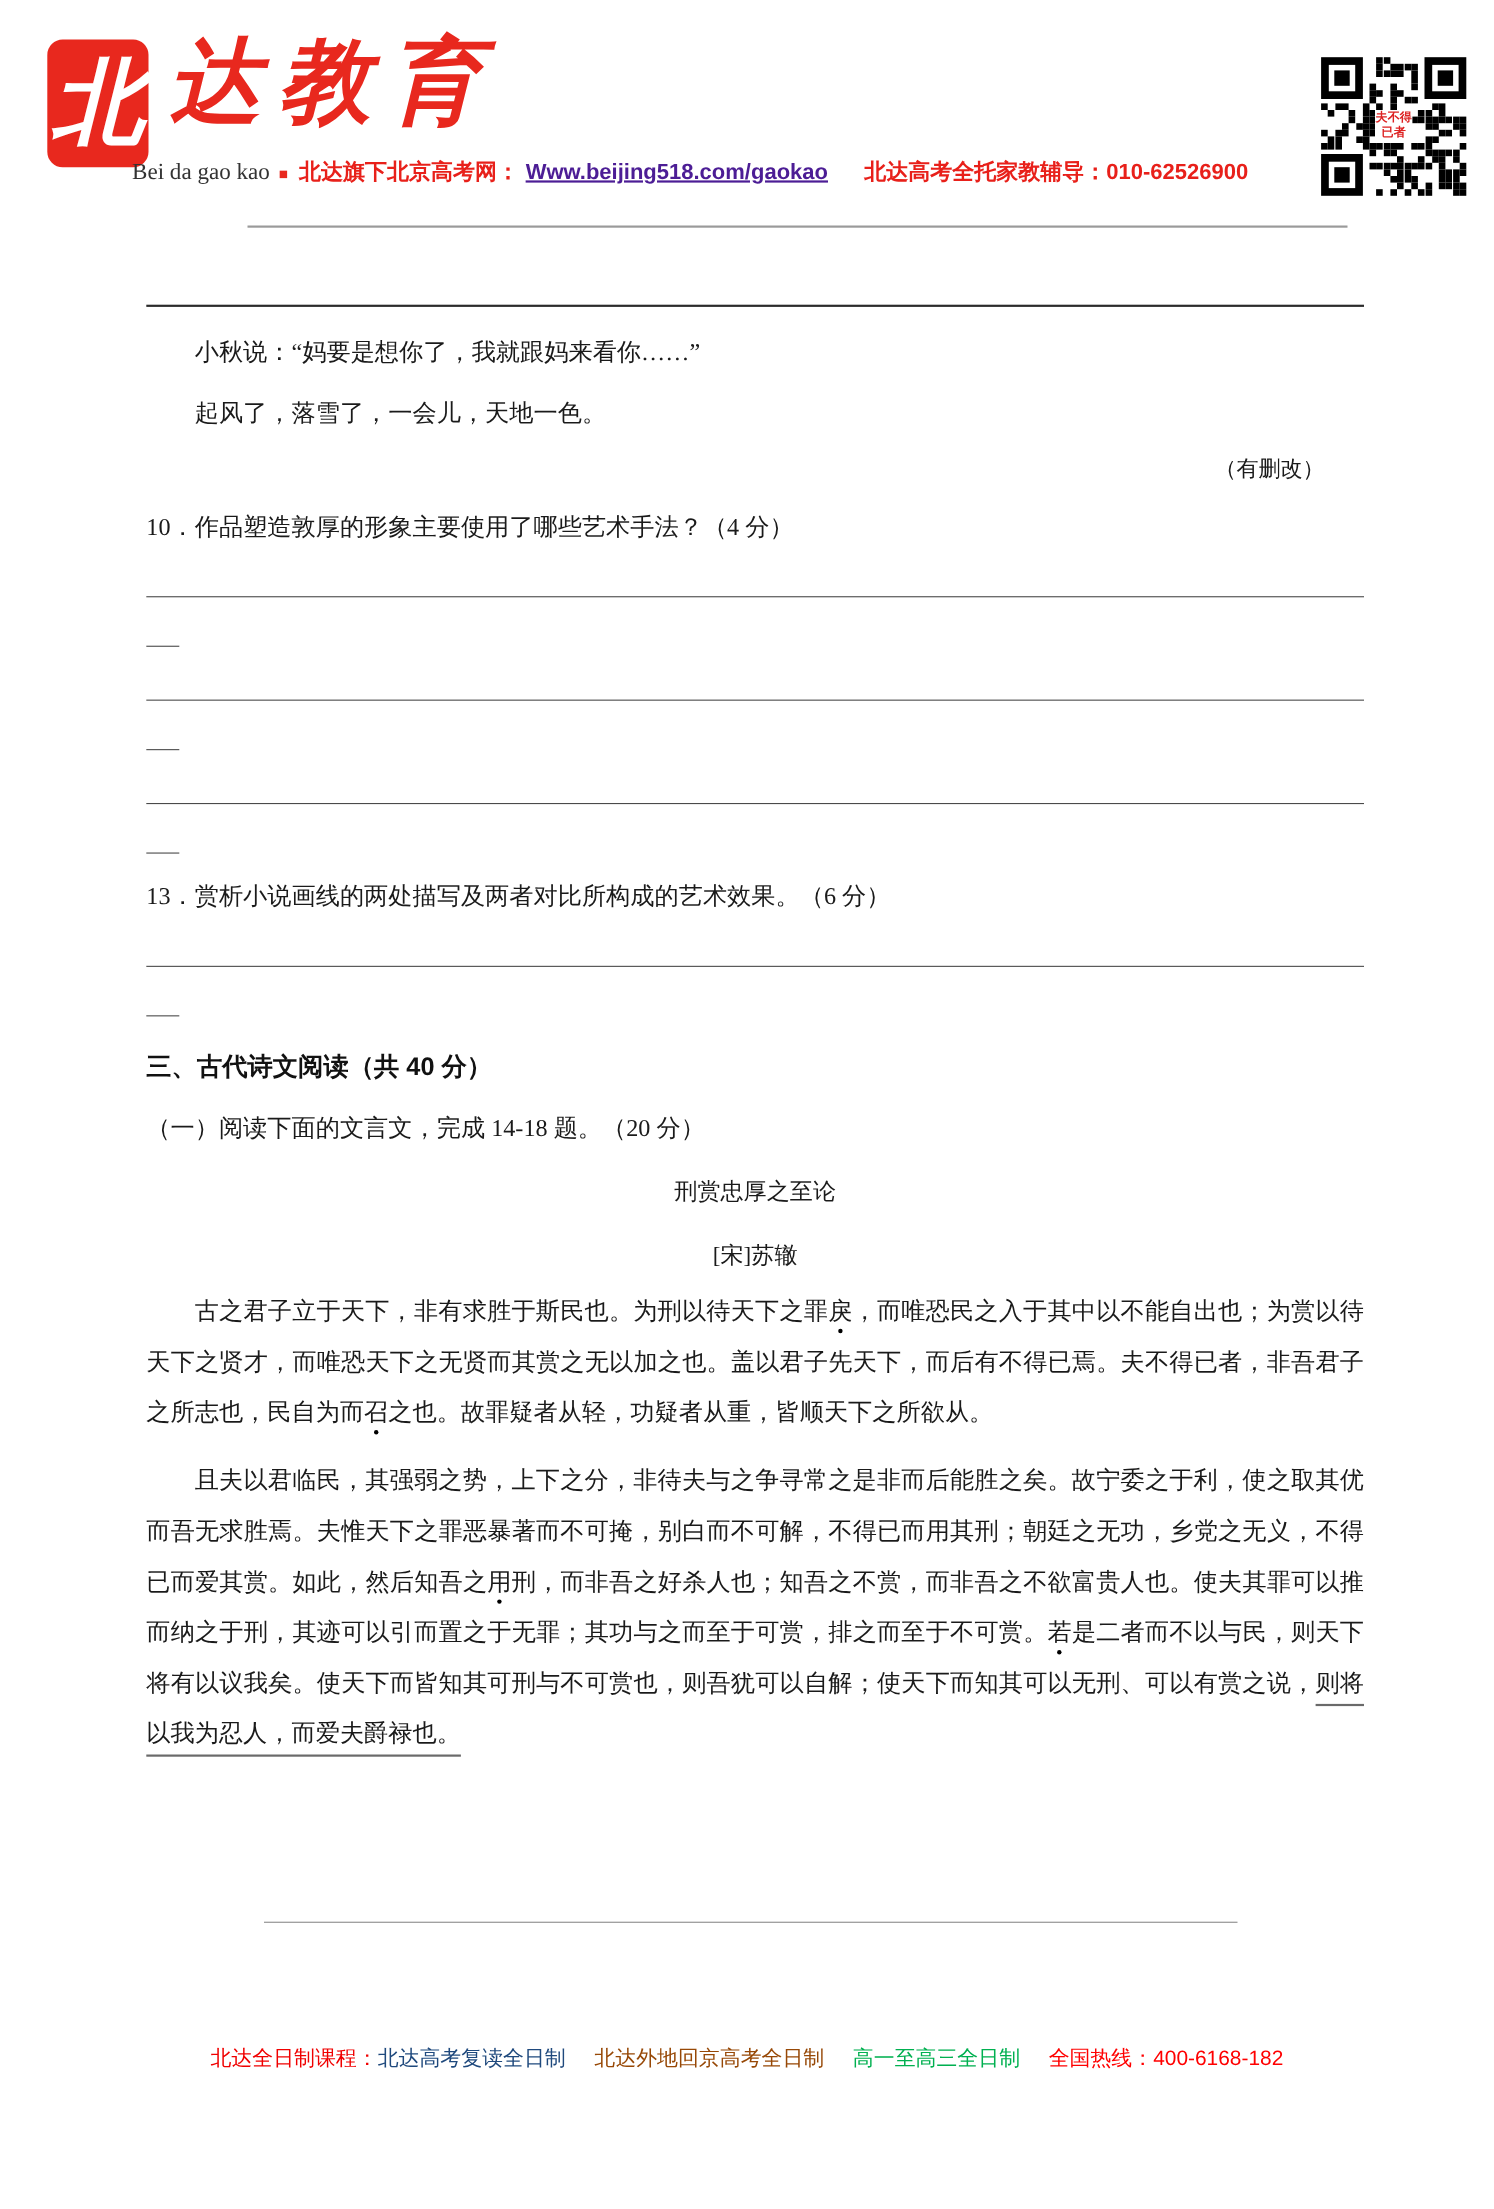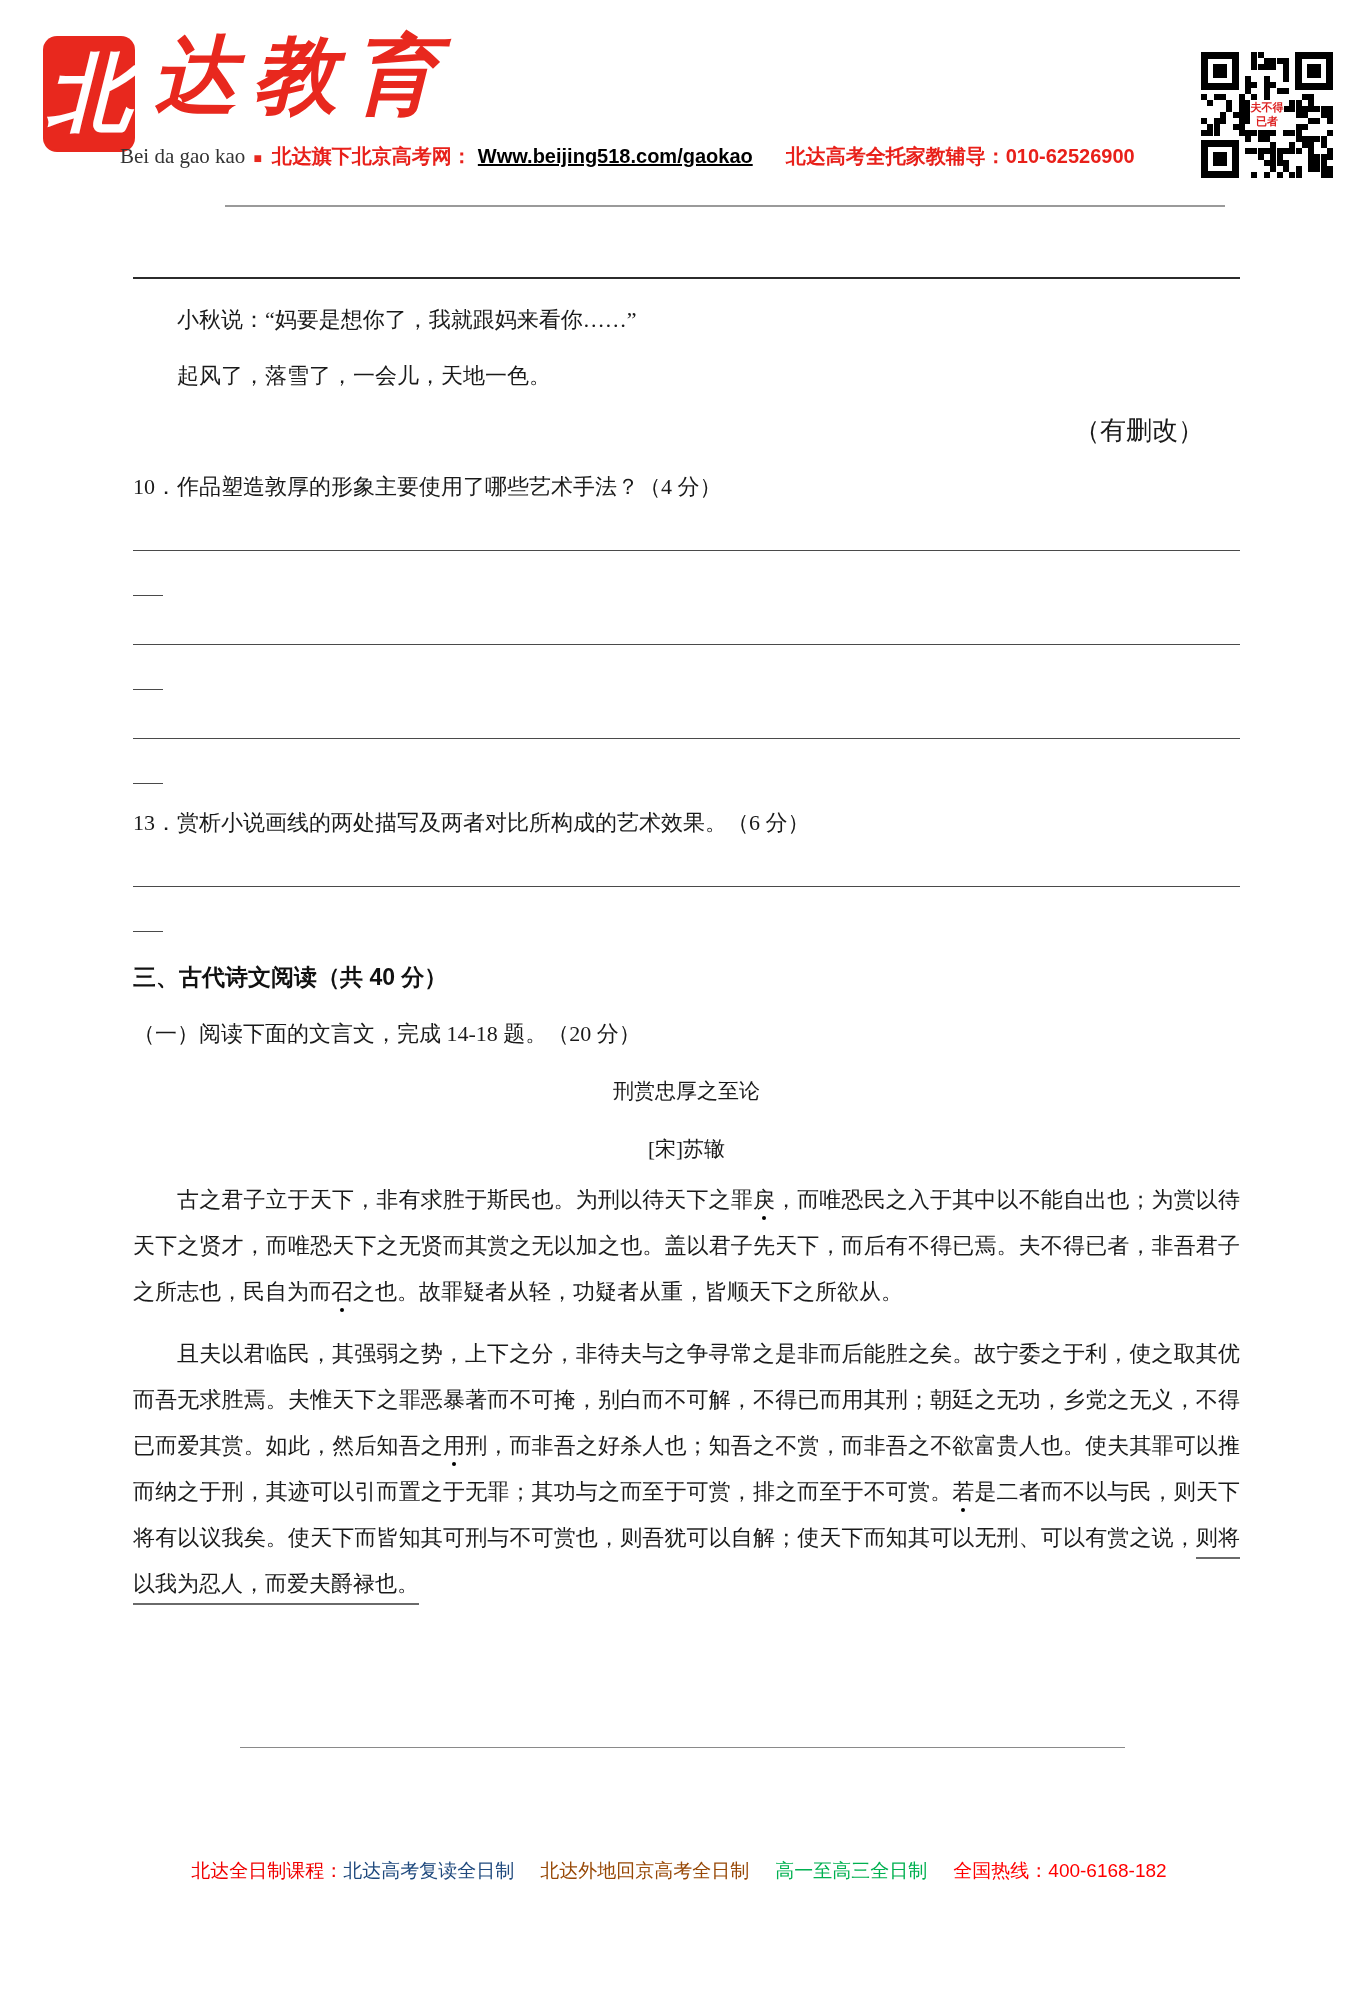--- a/index.html
+++ b/index.html
@@ -13,41 +13,41 @@
         display:flex;align-items:center;justify-content:center;
         font-size:84px;font-weight:bold;font-style:italic;box-shadow:0 0 0 2px #e8281e;}
   .brand-text{margin-left:20px;margin-top:-8px;font-size:84px;line-height:1.1;color:#e8281e;
         font-weight:bold;font-style:italic;letter-spacing:16px;}
   .tagline-row{position:absolute;left:75px;top:105px;display:flex;align-items:baseline;white-space:nowrap;}
   .brand-sub{font-size:21px;color:#333;}
   .brand-bullet{color:#e8281e;font-size:14px;margin:0 10px 0 8px;}
   .site-label,.hotline-label,.hotline-number{font-family:"Liberation Sans","DejaVu Sans",sans-serif;
         font-weight:bold;font-size:20px;color:#e8201a;}
   .site-link{font-family:"Liberation Sans","DejaVu Sans",sans-serif;font-weight:bold;font-size:20px;
-        color:#000000;text-decoration:underline;margin-left:6px;text-align:right;}
+        color:#4c1d95;text-decoration:underline;margin-left:6px;text-align:right;}
   .hotline-label{margin-left:33px;}
   .header-rule{position:absolute;top:167px;left:180px;width:1000px;border-bottom:2px solid #9a9a9a;}
 
   
   .qr{position:absolute;top:52px;right:25px;width:132px;height:126px;background:#fff;}
   .qr-cells{position:absolute;inset:0;}
   .qr-cell{position:absolute;width:6px;height:6px;background:#000;}
   .qr-finder{position:absolute;width:24px;height:24px;border:7px solid #000;background:#fff;}
   .qr-finder::after{content:"";position:absolute;left:5px;top:5px;width:14px;height:14px;background:#000;}
   .qr-finder.tl{left:0;top:0;} .qr-finder.tr{right:0;top:0;} .qr-finder.bl{left:0;bottom:0;}
   .qr-center{position:absolute;left:50%;top:50%;transform:translate(-50%,-50%);
         width:34px;height:30px;background:#fff;color:#d22;font-size:11px;line-height:14px;
         font-weight:bold;text-align:center;overflow:hidden;}
 
   
   .content{position:absolute;left:133px;top:277px;width:1107px;}
   .top-rule{border-top:2px solid #2b2b2b;height:0;}
   .kai{font-size:22px;}
   .quote{margin-top:26px;text-indent:2em;}
-  .source-note{margin-top:22px;text-align:right;padding-right:36px;font-size:26px;}
+  .source-note{margin-top:22px;text-align:right;padding-right:36px;font-size:20px;}
   .question{margin-top:24px;font-size:22px;}
   .answer-line{height:48px;border-bottom:1px solid #4a4a4a;}
   .answer-stub{width:30px;height:44px;border-bottom:1px solid #4a4a4a;}
   .sec-heading{margin-top:30px;font-size:23px;font-weight:bold;
         font-family:"Liberation Sans","DejaVu Sans",sans-serif;color:#111;}
   .sec-intro{margin-top:26px;font-size:22px;}
   .passage-title{margin-top:28px;text-align:center;font-size:21px;}
   .passage-author{margin-top:30px;text-align:center;font-size:21px;}
   .para{margin:14px 0 0 0;font-size:22px;line-height:46px;text-align:justify;text-indent:2em;}
   .para + .para{margin-top:16px;}

